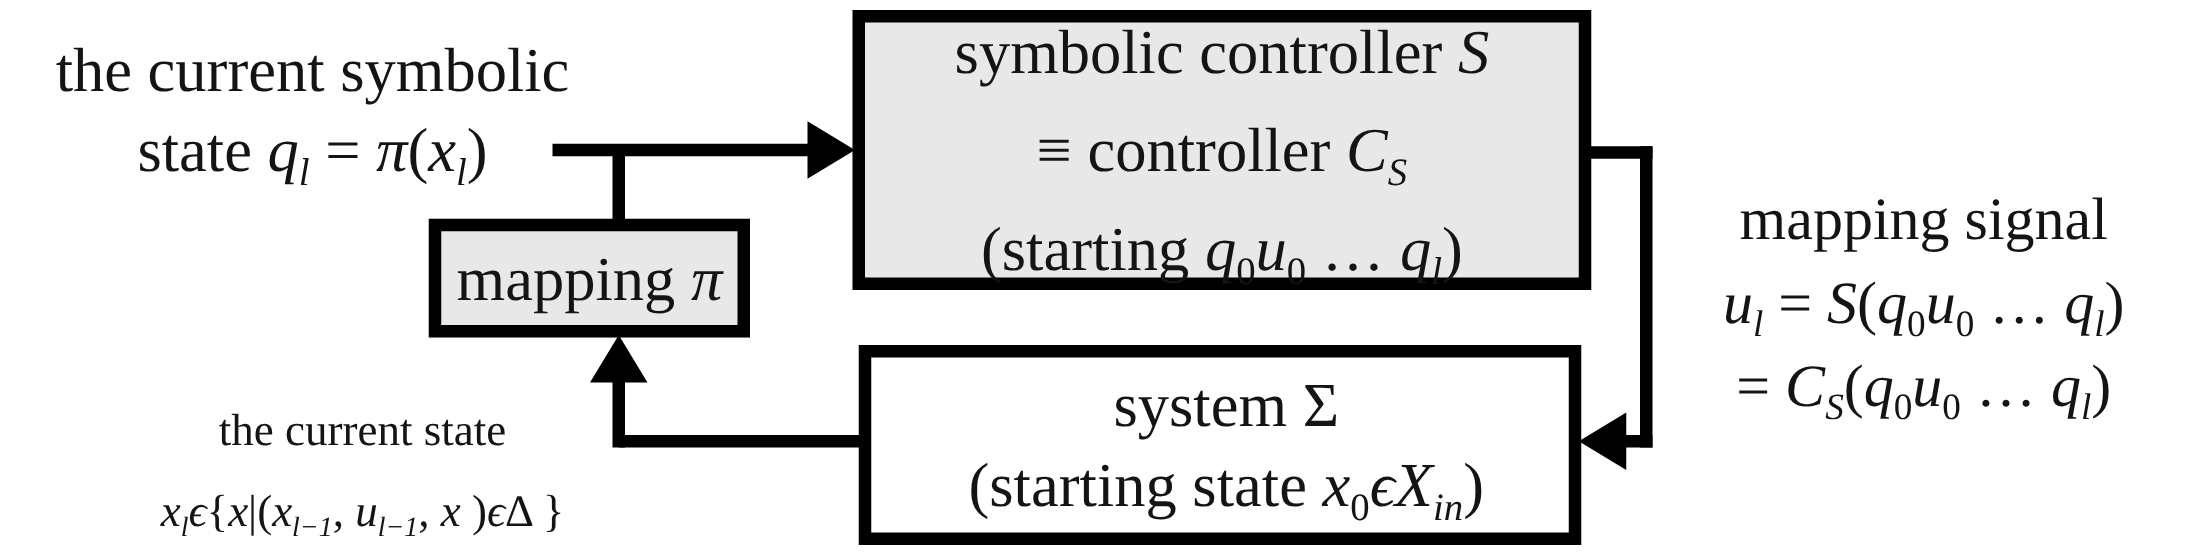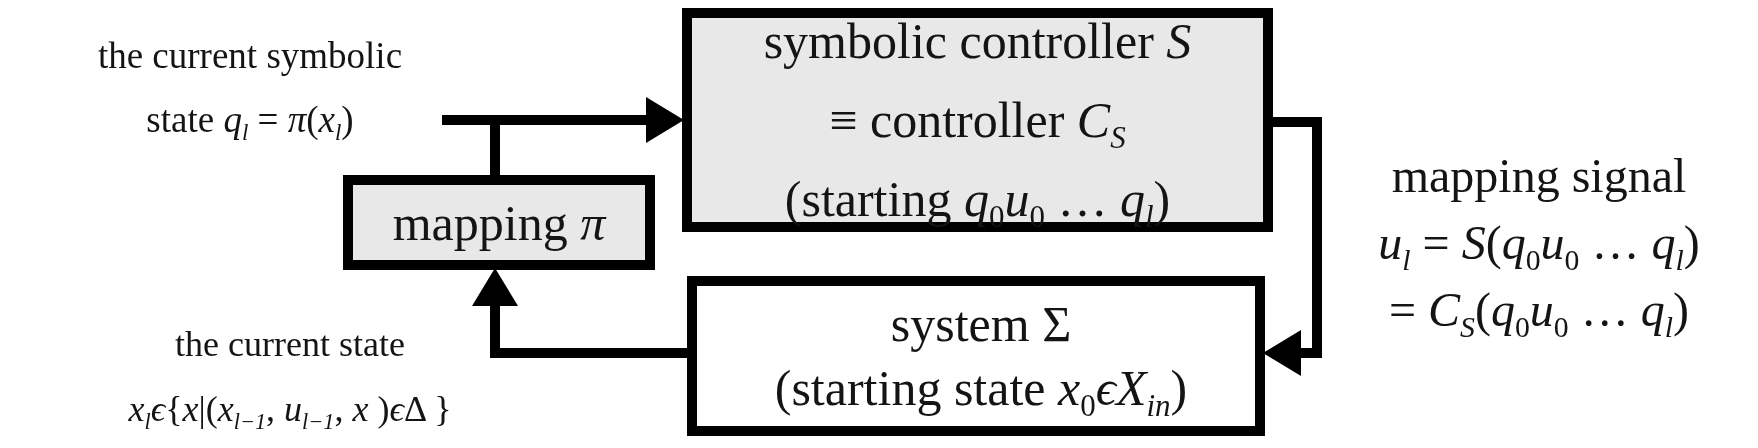--- a/index.html
+++ b/index.html
@@ -43,23 +43,23 @@
     border-top: 23px solid transparent;
     border-bottom: 23px solid transparent;
   }
   .arrow-up {
     border-bottom: 38px solid #000000;
     border-left: 23px solid transparent;
     border-right: 23px solid transparent;
   }
   
   #controller-box { left: 682px; top: 8px;   width: 591px; height: 224px; font-size: 50px; line-height: 63px; }
-  #mapping-box    { left: 343px; top: 175px; width: 312px; height: 95px;  font-size: 50px; line-height: 56px; }
+  #mapping-box    { left: 343px; top: 175px; width: 257px; height: 95px;  font-size: 50px; line-height: 56px; }
   #system-box     { left: 687px; top: 276px; width: 578px; height: 160px; font-size: 50px; line-height: 64px; }
-  #label-top-left    { left: 15px;   top: 24px;  width: 470px; font-size: 37px; line-height: 64px; }
+  #label-top-left    { left: 15px;   top: 24px;  width: 470px; font-size: 50px; line-height: 64px; }
   #label-right       { left: 1320px; top: 142px; width: 438px; font-size: 48px; line-height: 67px; }
   #label-bottom-left { left: 0px;    top: 312px; width: 580px; font-size: 36px; line-height: 65px; }
 </style>
 </head>
 <body>
 
 <div class="canvas">
 
   <div class="label" id="label-top-left">
     <div class="line"><span>the current symbolic</span></div>

